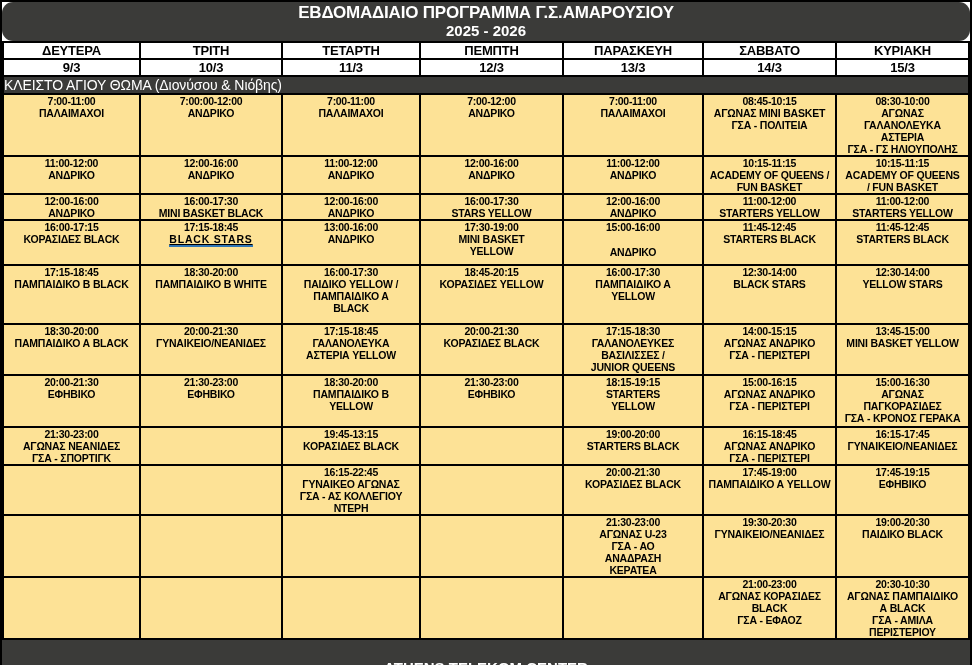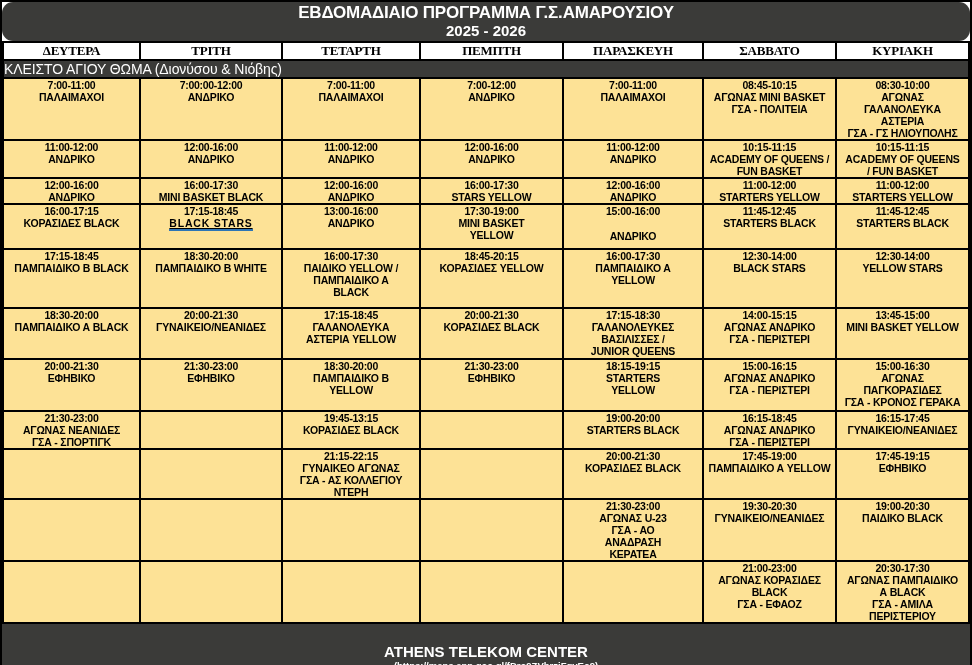--- a/index.html
+++ b/index.html
@@ -13,21 +13,21 @@
   .titlebar{
     background:var(--header-bg);color:#fff;text-align:center;
     padding:1px 0 2px;flex:0 0 auto;border-radius:11px;
   }
   .title-line1{font-size:17px;font-weight:bold;line-height:19px;letter-spacing:-0.2px;}
   .title-line2{font-size:15px;font-weight:bold;line-height:17px;}
   table.grid{border-collapse:collapse;table-layout:fixed;width:100%;flex:0 0 auto;}
   table.grid th,table.grid td{border:2px solid #000;padding:0;}
   thead th{
     background:#fff;color:#000;font-size:13px;font-weight:bold;
-    height:14px;text-align:center;letter-spacing:-0.2px;font-family:Liberation Serif, serif;
+    height:14px;text-align:center;letter-spacing:-0.2px;
   }
   tr.venue-row td{
     background:var(--header-bg);color:#fff;font-weight:normal;font-size:14px;
     text-align:left;height:15px;letter-spacing:-0.1px;
   }
   td.slot{
     background:var(--cell-bg);vertical-align:top;text-align:center;
     padding:1px 2px;
   }
   .time{font-size:10.5px;font-weight:bold;line-height:12px;letter-spacing:-0.3px;}
@@ -67,20 +67,29 @@
     <thead>
       <tr id="day-row">
           <th>ΔΕΥΤΕΡΑ</th>
           <th>ΤΡΙΤΗ</th>
           <th>ΤΕΤΑΡΤΗ</th>
           <th>ΠΕΜΠΤΗ</th>
           <th>ΠΑΡΑΣΚΕΥΗ</th>
           <th>ΣΑΒΒΑΤΟ</th>
           <th>ΚΥΡΙΑΚΗ</th>
         </tr>
+      <tr id="date-row">
+          <th>9/3</th>
+          <th>10/3</th>
+          <th>11/3</th>
+          <th>12/3</th>
+          <th>13/3</th>
+          <th>14/3</th>
+          <th>15/3</th>
+        </tr>
     </thead>
     <tbody id="grid-body">
       <tr class="venue-row">
         <td colspan="7">ΚΛΕΙΣΤΟ ΑΓΙΟΥ ΘΩΜΑ (Διονύσου &amp; Νιόβης)</td>
       </tr>
     <tr style="height: 60px;">
           <td class="slot">
             <div class="time">7:00-11:00</div>
             <div class="name">ΠΑΛΑΙΜΑΧΟΙ</div>
           </td>
@@ -331,21 +340,21 @@
           </td>
           <td class="slot">
             <div class="time">16:15-17:45</div>
             <div class="name">ΓΥΝΑΙΚΕΙΟ/ΝΕΑΝΙΔΕΣ</div>
           </td>
         </tr>
         <tr style="height: 50px;">
           <td class="slot"></td>
           <td class="slot"></td>
           <td class="slot">
-            <div class="time">21:15-22:15</div>
+            <div class="time">16:15-22:45</div>
             <div class="name">ΓΥΝΑΙΚΕΟ ΑΓΩΝΑΣ
 ΓΣΑ - ΑΣ ΚΟΛΛΕΓΙΟΥ
 ΝΤΕΡΗ</div>
           </td>
           <td class="slot"></td>
           <td class="slot">
             <div class="time">20:00-21:30</div>
             <div class="name">ΚΟΡΑΣΙΔΕΣ BLACK</div>
           </td>
           <td class="slot">
@@ -384,21 +393,21 @@
           <td class="slot"></td>
           <td class="slot"></td>
           <td class="slot"></td>
           <td class="slot">
             <div class="time">21:00-23:00</div>
             <div class="name">ΑΓΩΝΑΣ ΚΟΡΑΣΙΔΕΣ
 BLACK
 ΓΣΑ - ΕΦΑΟΖ</div>
           </td>
           <td class="slot">
-            <div class="time">20:30-17:30</div>
+            <div class="time">20:30-10:30</div>
             <div class="name">ΑΓΩΝΑΣ ΠΑΜΠΑΙΔΙΚΟ
 Α BLACK
 ΓΣΑ - ΑΜΙΛΑ
 ΠΕΡΙΣΤΕΡΙΟΥ</div>
           </td>
         </tr>
       </tbody>
   </table>
 
   <div class="footer">

